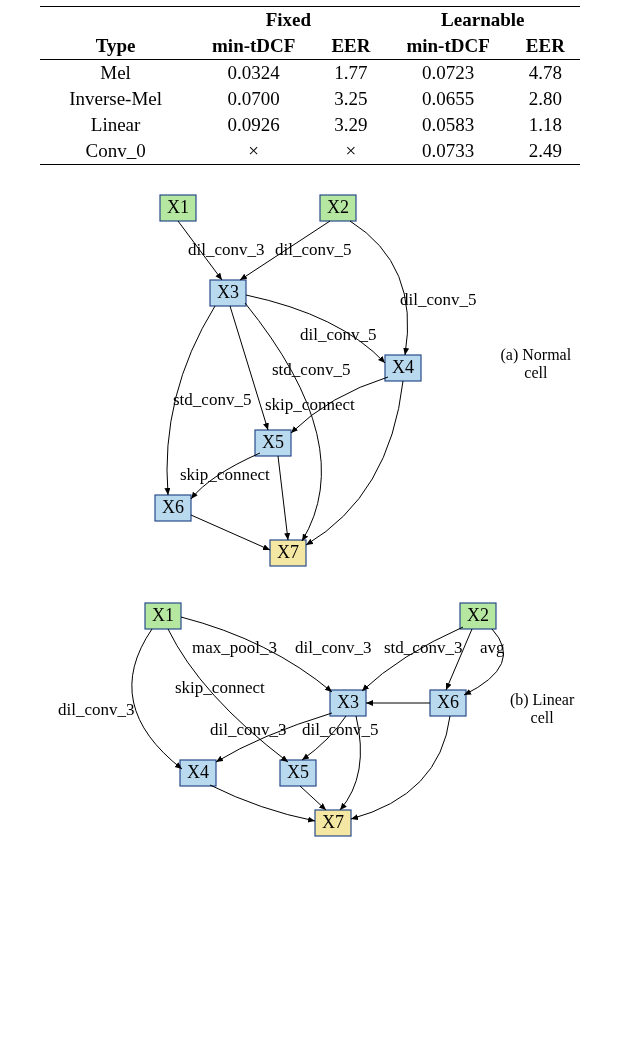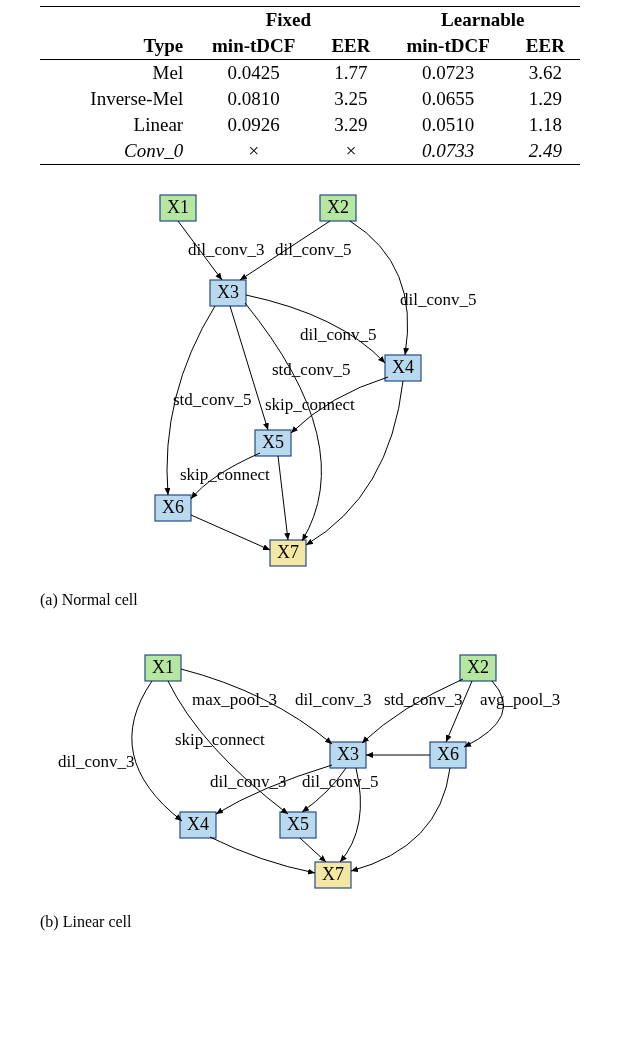--- a/index.html
+++ b/index.html
@@ -21,33 +21,33 @@
     width: 100%;
     font-size: 19px;
     margin-top: 6px;
   }
   table.results td, table.results th {
     padding: 2px 8px;
     text-align: center;
     vertical-align: bottom;
   }
   table.results .type-col {
-    text-align: right;
+    text-align: center;
     width: 28%;
   }
   .top-rule td, .top-rule th { border-top: 1.6px solid #000; }
   .mid-rule td, .mid-rule th { border-top: 0.9px solid #000; }
-  .bot-rule td, .bot-rule th { border-bottom: 1.6px solid #000; font-style: italic; }
+  .bot-rule td, .bot-rule th { border-bottom: 1.6px solid #000; }
   .bold { font-weight: bold; }
 
   
   .diag-wrap {
     display: flex;
-    flex-direction: column;
-    align-items: flex-start;
+    flex-direction: row;
+    align-items: center;
     font-size: 18px;
   }
   svg.diag {
     display: block;
   }
   .caption {
     text-align: center;
     font-size: 16px;
     margin: 6px 0 28px 0;
   }
@@ -76,37 +76,37 @@
     </tr>
     <tr>
       <th class="type-col bold">Type</th>
       <th class="bold">min-tDCF</th>
       <th class="bold">EER</th>
       <th class="bold">min-tDCF</th>
       <th class="bold">EER</th>
     </tr>
     <tr class="mid-rule">
       <td class="type-col">Mel</td>
-      <td>0.0425</td>
+      <td>0.0324</td>
       <td>1.77</td>
       <td>0.0723</td>
-      <td>3.62</td>
+      <td>4.78</td>
     </tr>
     <tr>
       <td class="type-col">Inverse-Mel</td>
-      <td>0.0810</td>
+      <td>0.0700</td>
       <td>3.25</td>
       <td>0.0655</td>
-      <td>1.29</td>
+      <td>2.80</td>
     </tr>
     <tr>
       <td class="type-col">Linear</td>
       <td>0.0926</td>
       <td>3.29</td>
-      <td>0.0510</td>
+      <td>0.0583</td>
       <td>1.18</td>
     </tr>
     <tr class="bot-rule">
       <td class="type-col">Conv_0</td>
       <td>×</td>
       <td>×</td>
       <td>0.0733</td>
       <td>2.49</td>
     </tr>
   </tbody>

